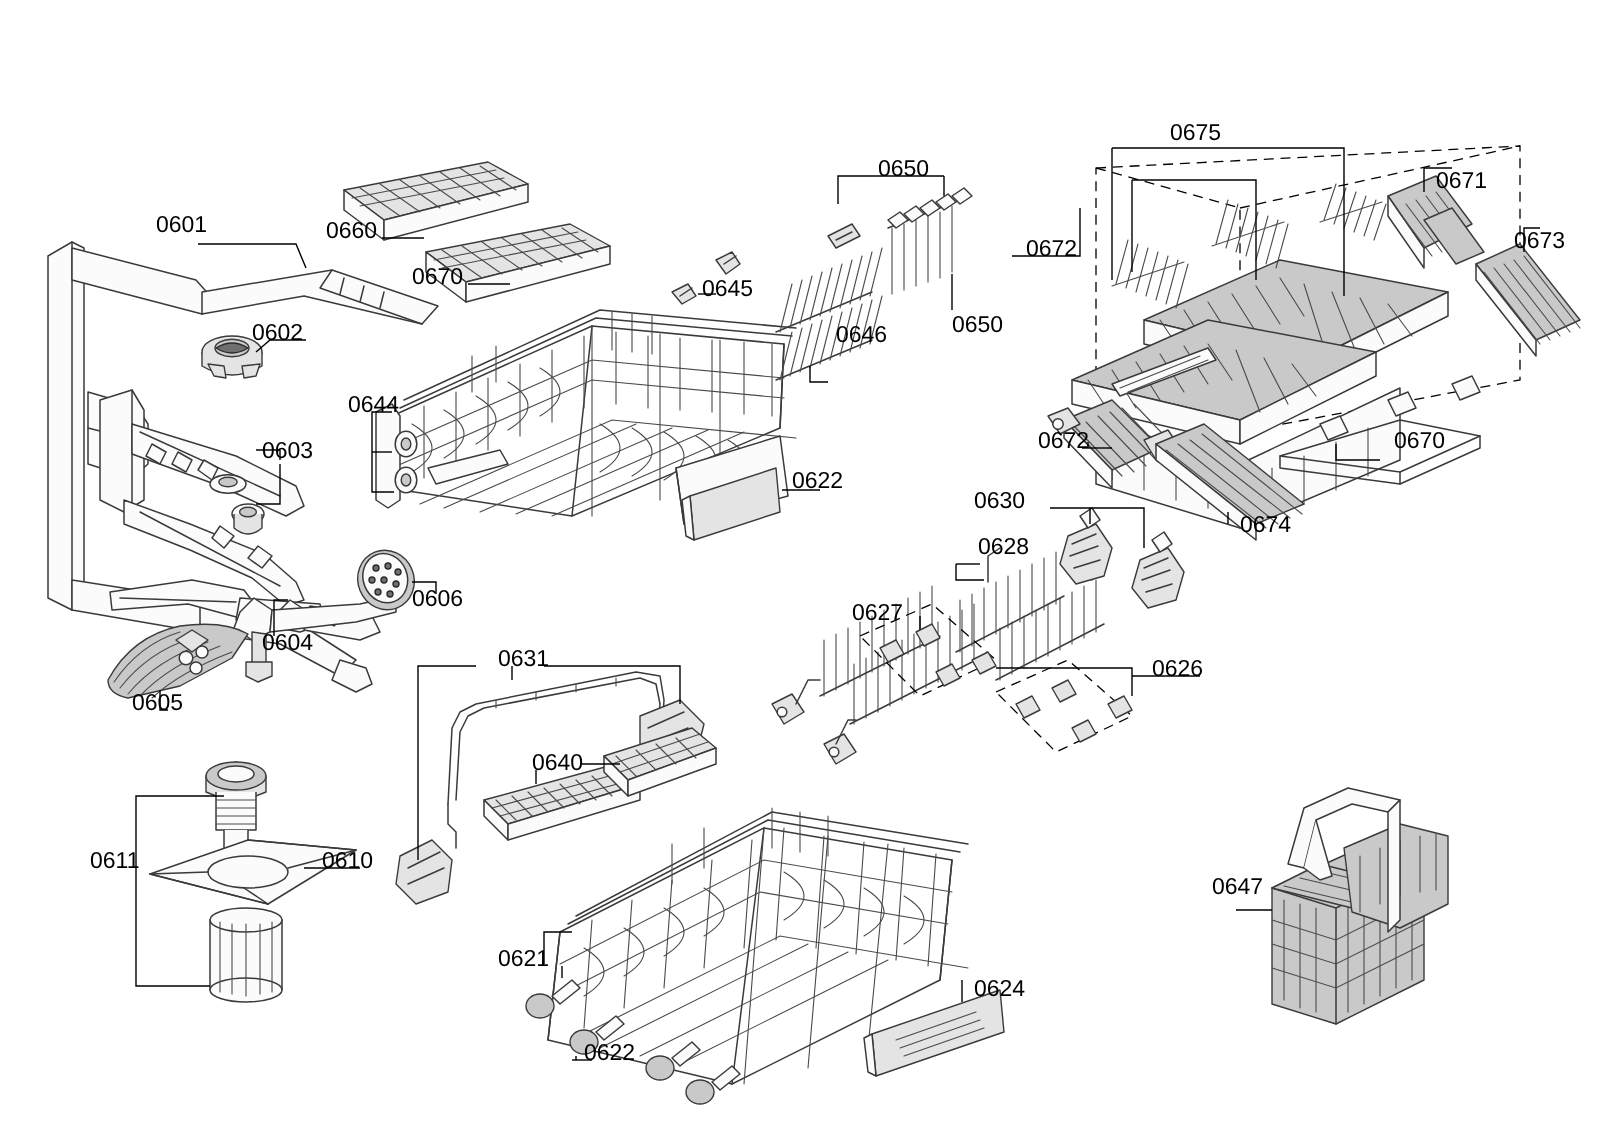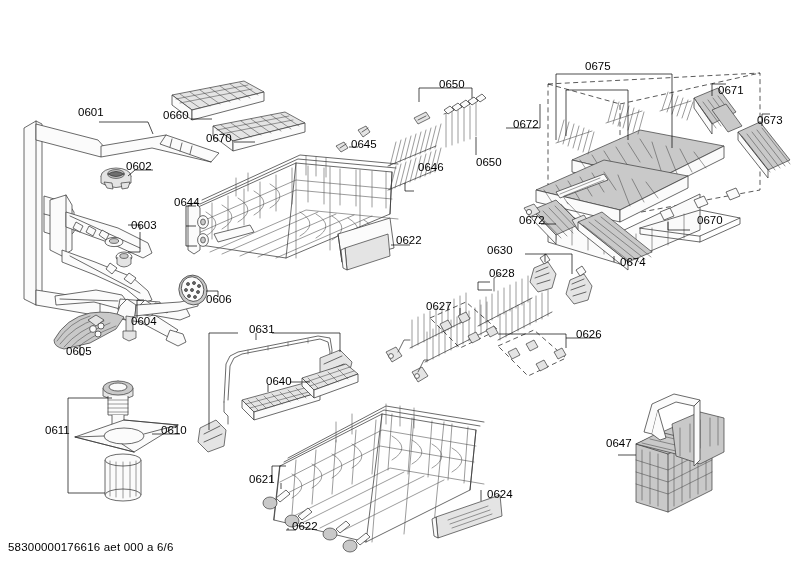--- a/index.html
+++ b/index.html
@@ -516,15 +516,14 @@
     <path class="thin" d="M680 428 L680 456 M690 424 L690 452 M700 420 L700 448 M710 418 L710 446 M718 417 L718 445"></path>
     <path class="ptf" d="M644 432 L652 404 L674 394 L700 400 L694 406 L676 402 L658 410 L652 434 Z"></path>
     <path class="ptf" d="M652 434 L660 440 L666 438 L658 410"></path>
     <path class="ptf" d="M694 406 L700 400 L700 460 L694 466 Z"></path>
     <path class="ln" d="M636 455 L618 455"></path>
     <text class="lbl" x="606" y="447">0647</text>
   </g>
 
 </svg>
 
-<div class="foot">58300000176616 aet 000 a 6/6</div>
 
 </div>
 
 </body></html>

